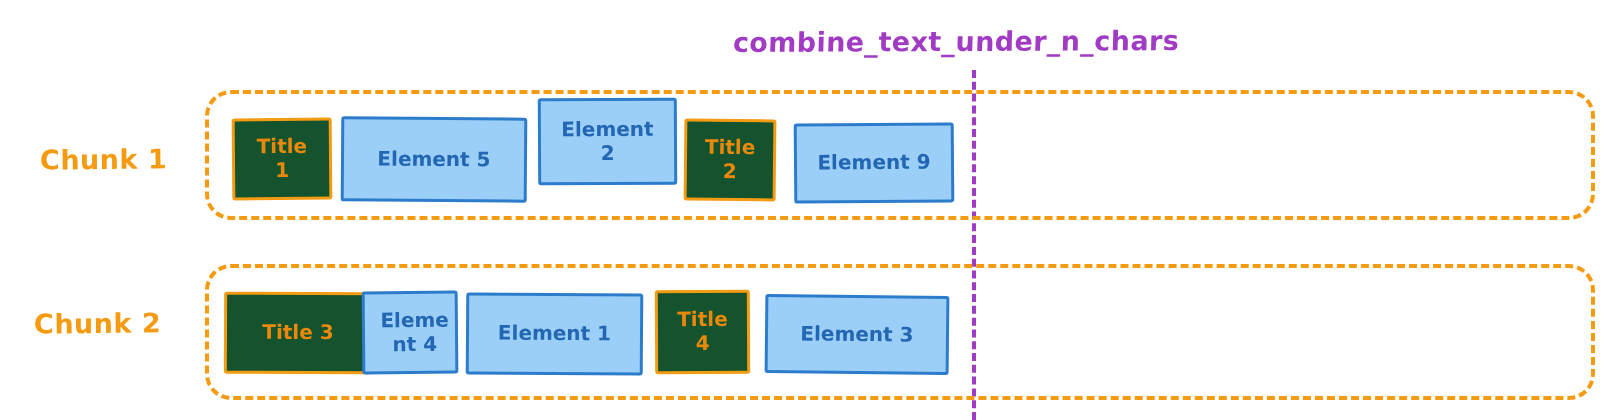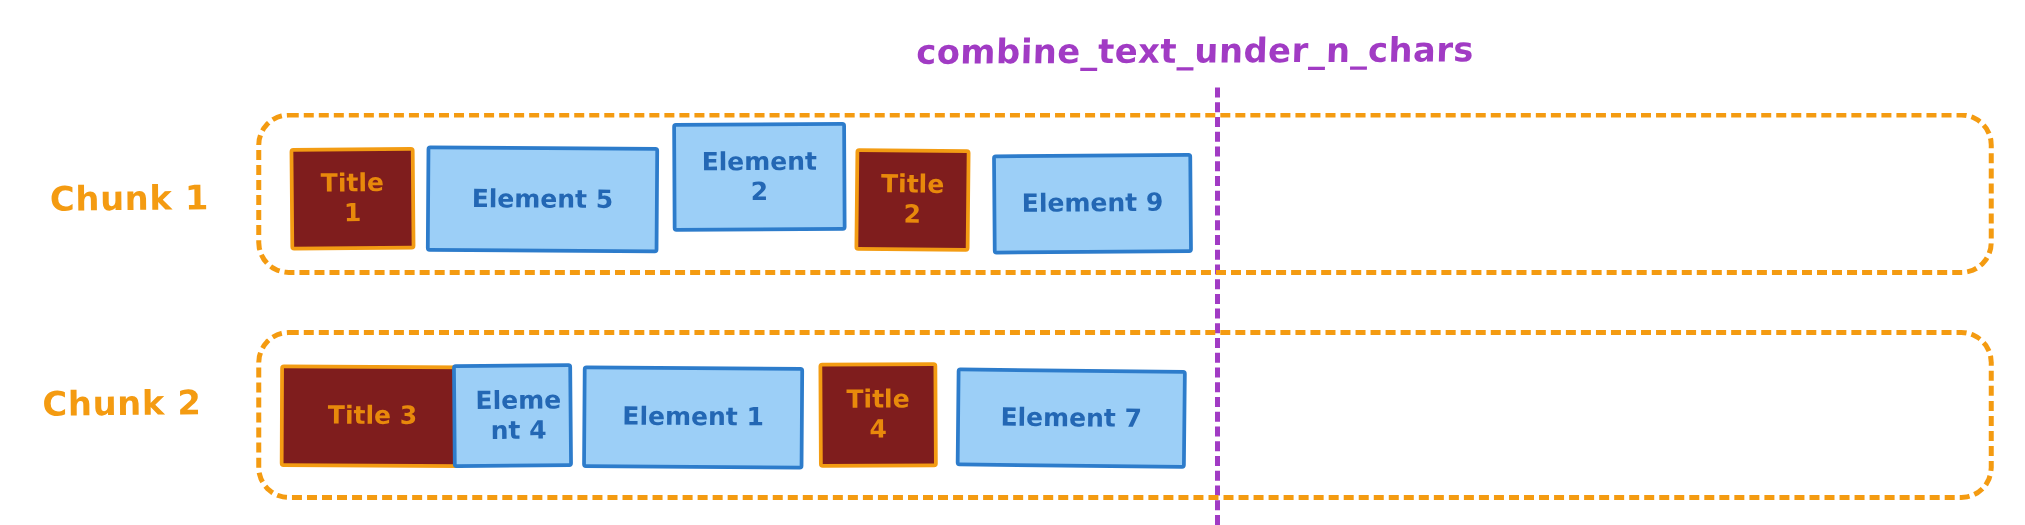--- a/index.html
+++ b/index.html
@@ -82,21 +82,21 @@
     justify-content: center;
     text-align: center;
     font-family: "DejaVu Sans", sans-serif;
     font-size: 20px;
     font-weight: 600;
     line-height: 1.18;
     padding: 2px 6px;
     border-radius: 3px;
   }
   .node.title {
-    background: #7f1d1d;
+    background: #14532d;
     border: 3px solid #F39C13;
     color: #E8890B;
   }
   .node.element {
     background: #9CCFF7;
     border: 3px solid #2D7CCB;
     color: #2367B4;
   }
   .node .label {
     display: block;
@@ -155,17 +155,17 @@
 nt 4</span>
       </div>
       <div class="node element w2" style="left: 466px; top: 293px; width: 177px; height: 82px;">
         <span class="label">Element 1</span>
       </div>
       <div class="node title w3" style="left: 655px; top: 290px; width: 95px; height: 84px;">
         <span class="label">Title
 4</span>
       </div>
       <div class="node element w4" style="left: 765px; top: 295px; width: 184px; height: 79px;">
-        <span class="label">Element 7</span>
+        <span class="label">Element 3</span>
       </div>
     </div>
 
 </div>
 
 </body></html>

